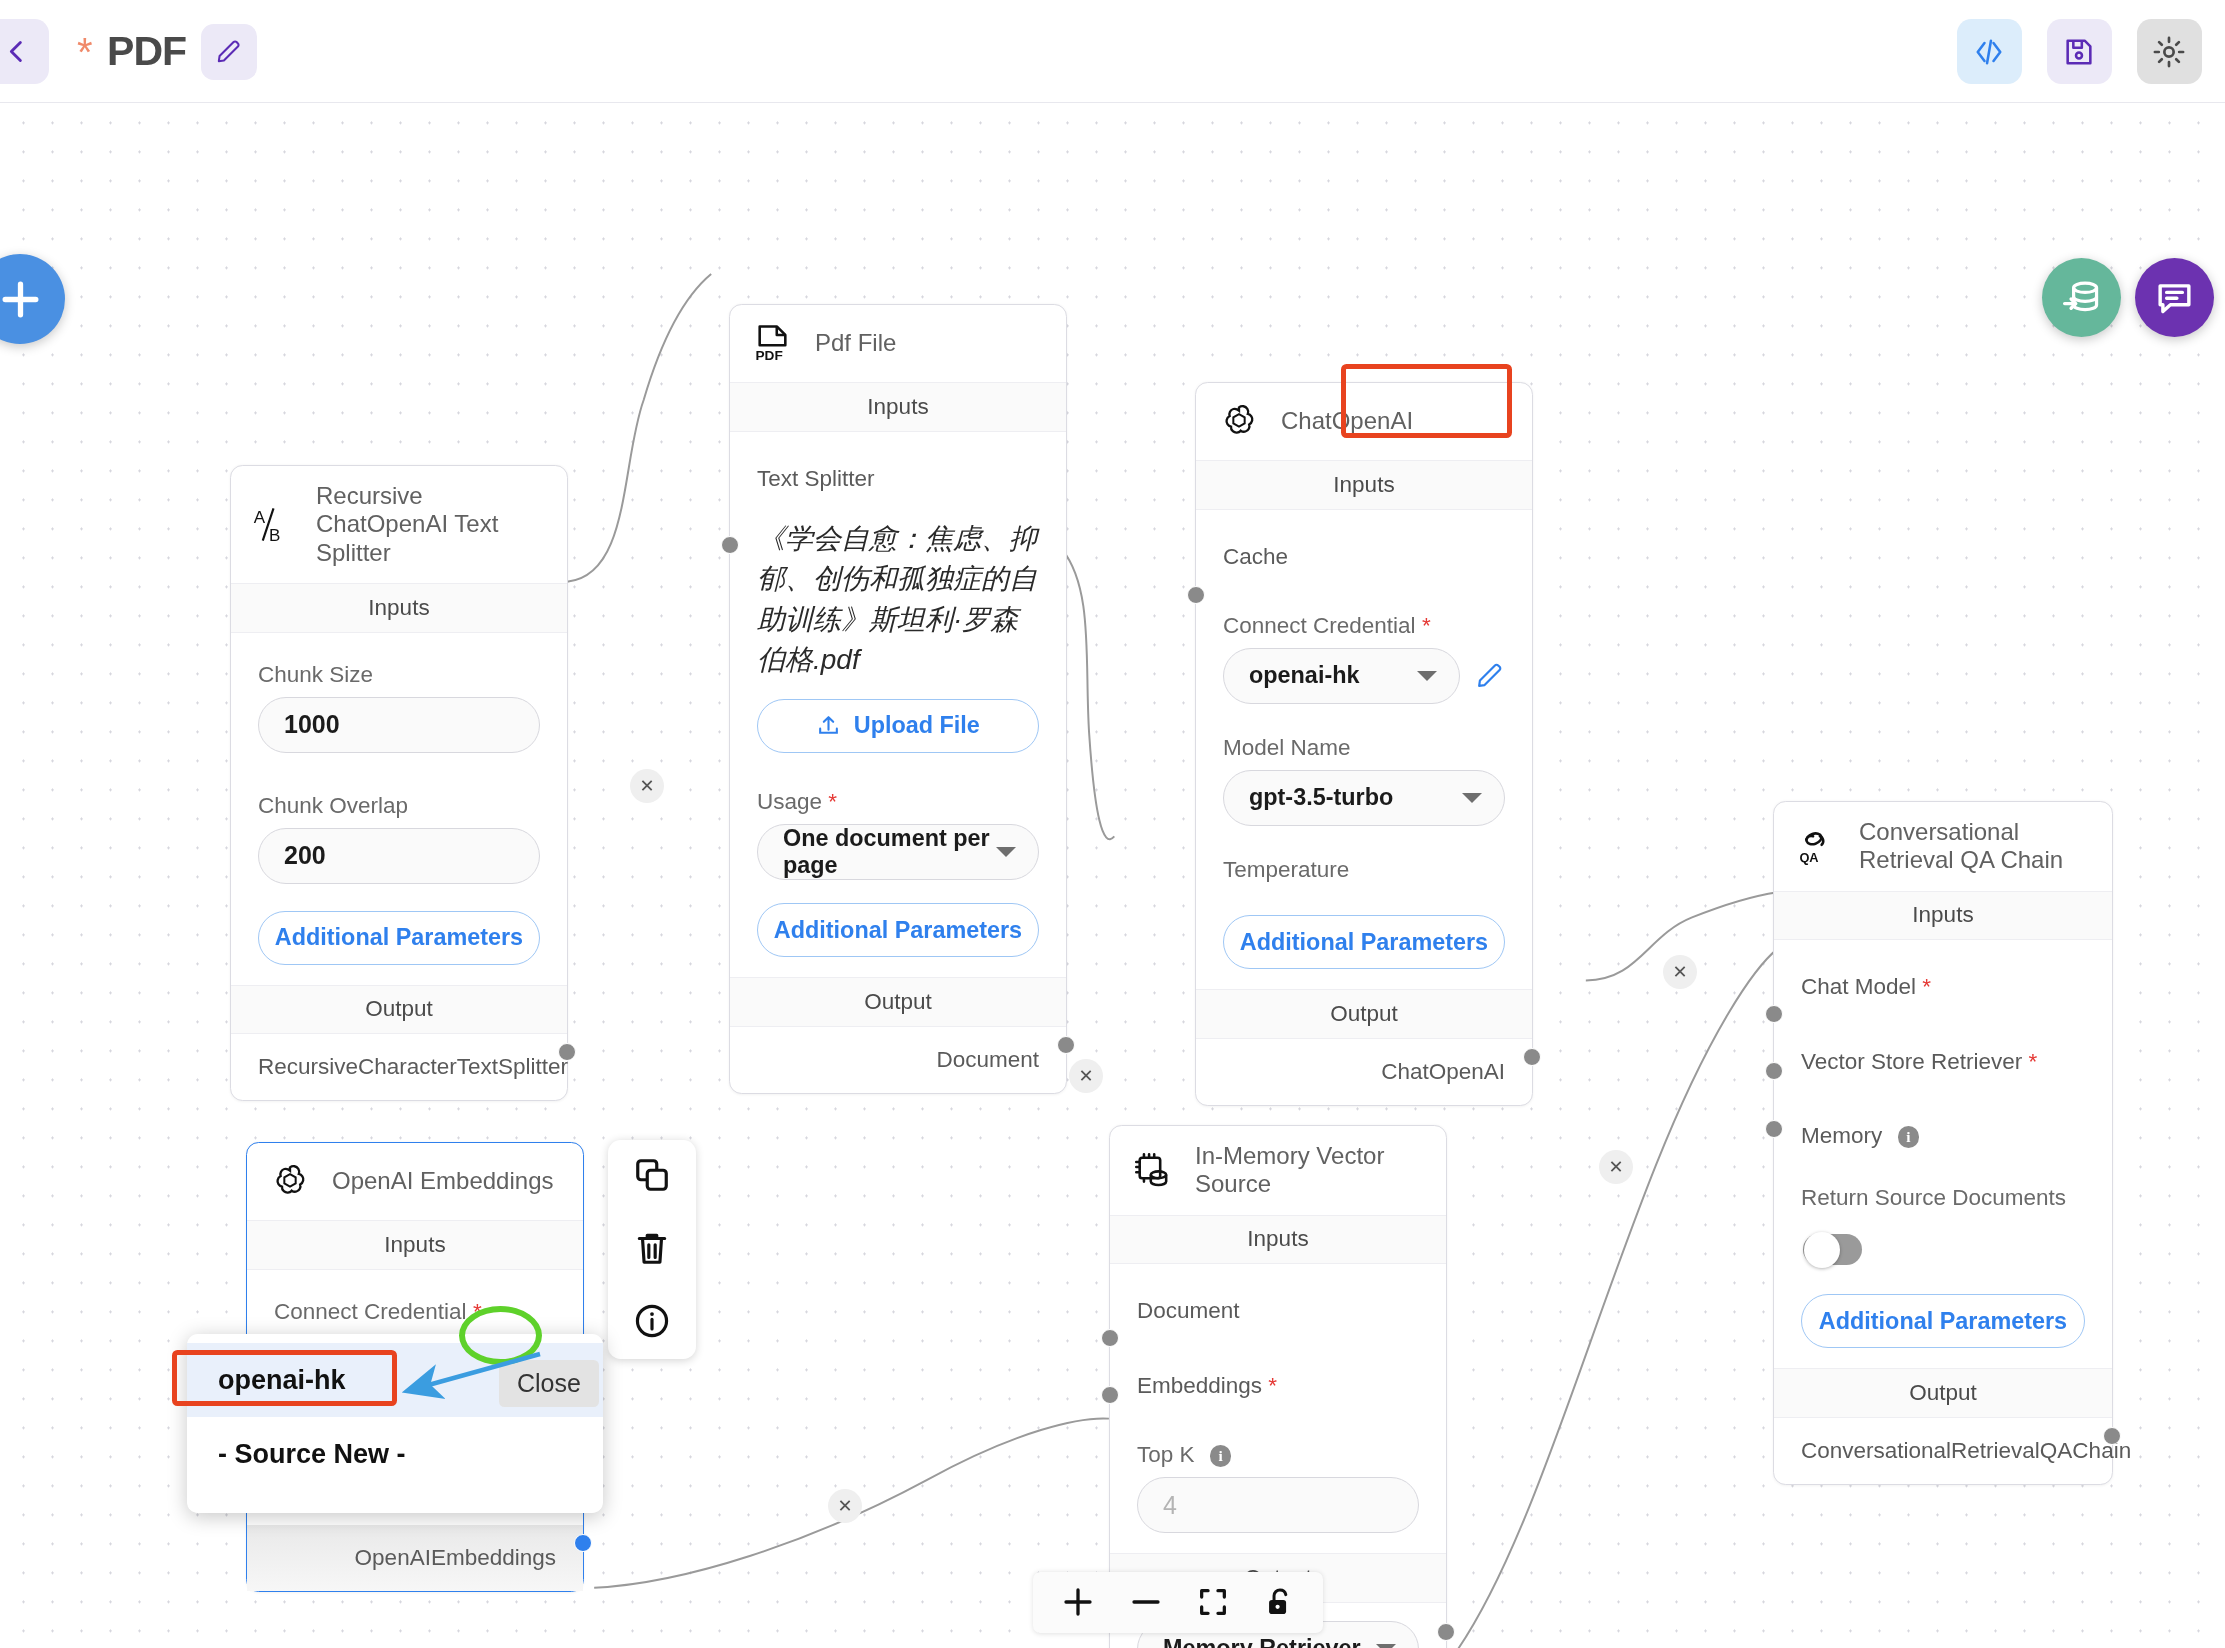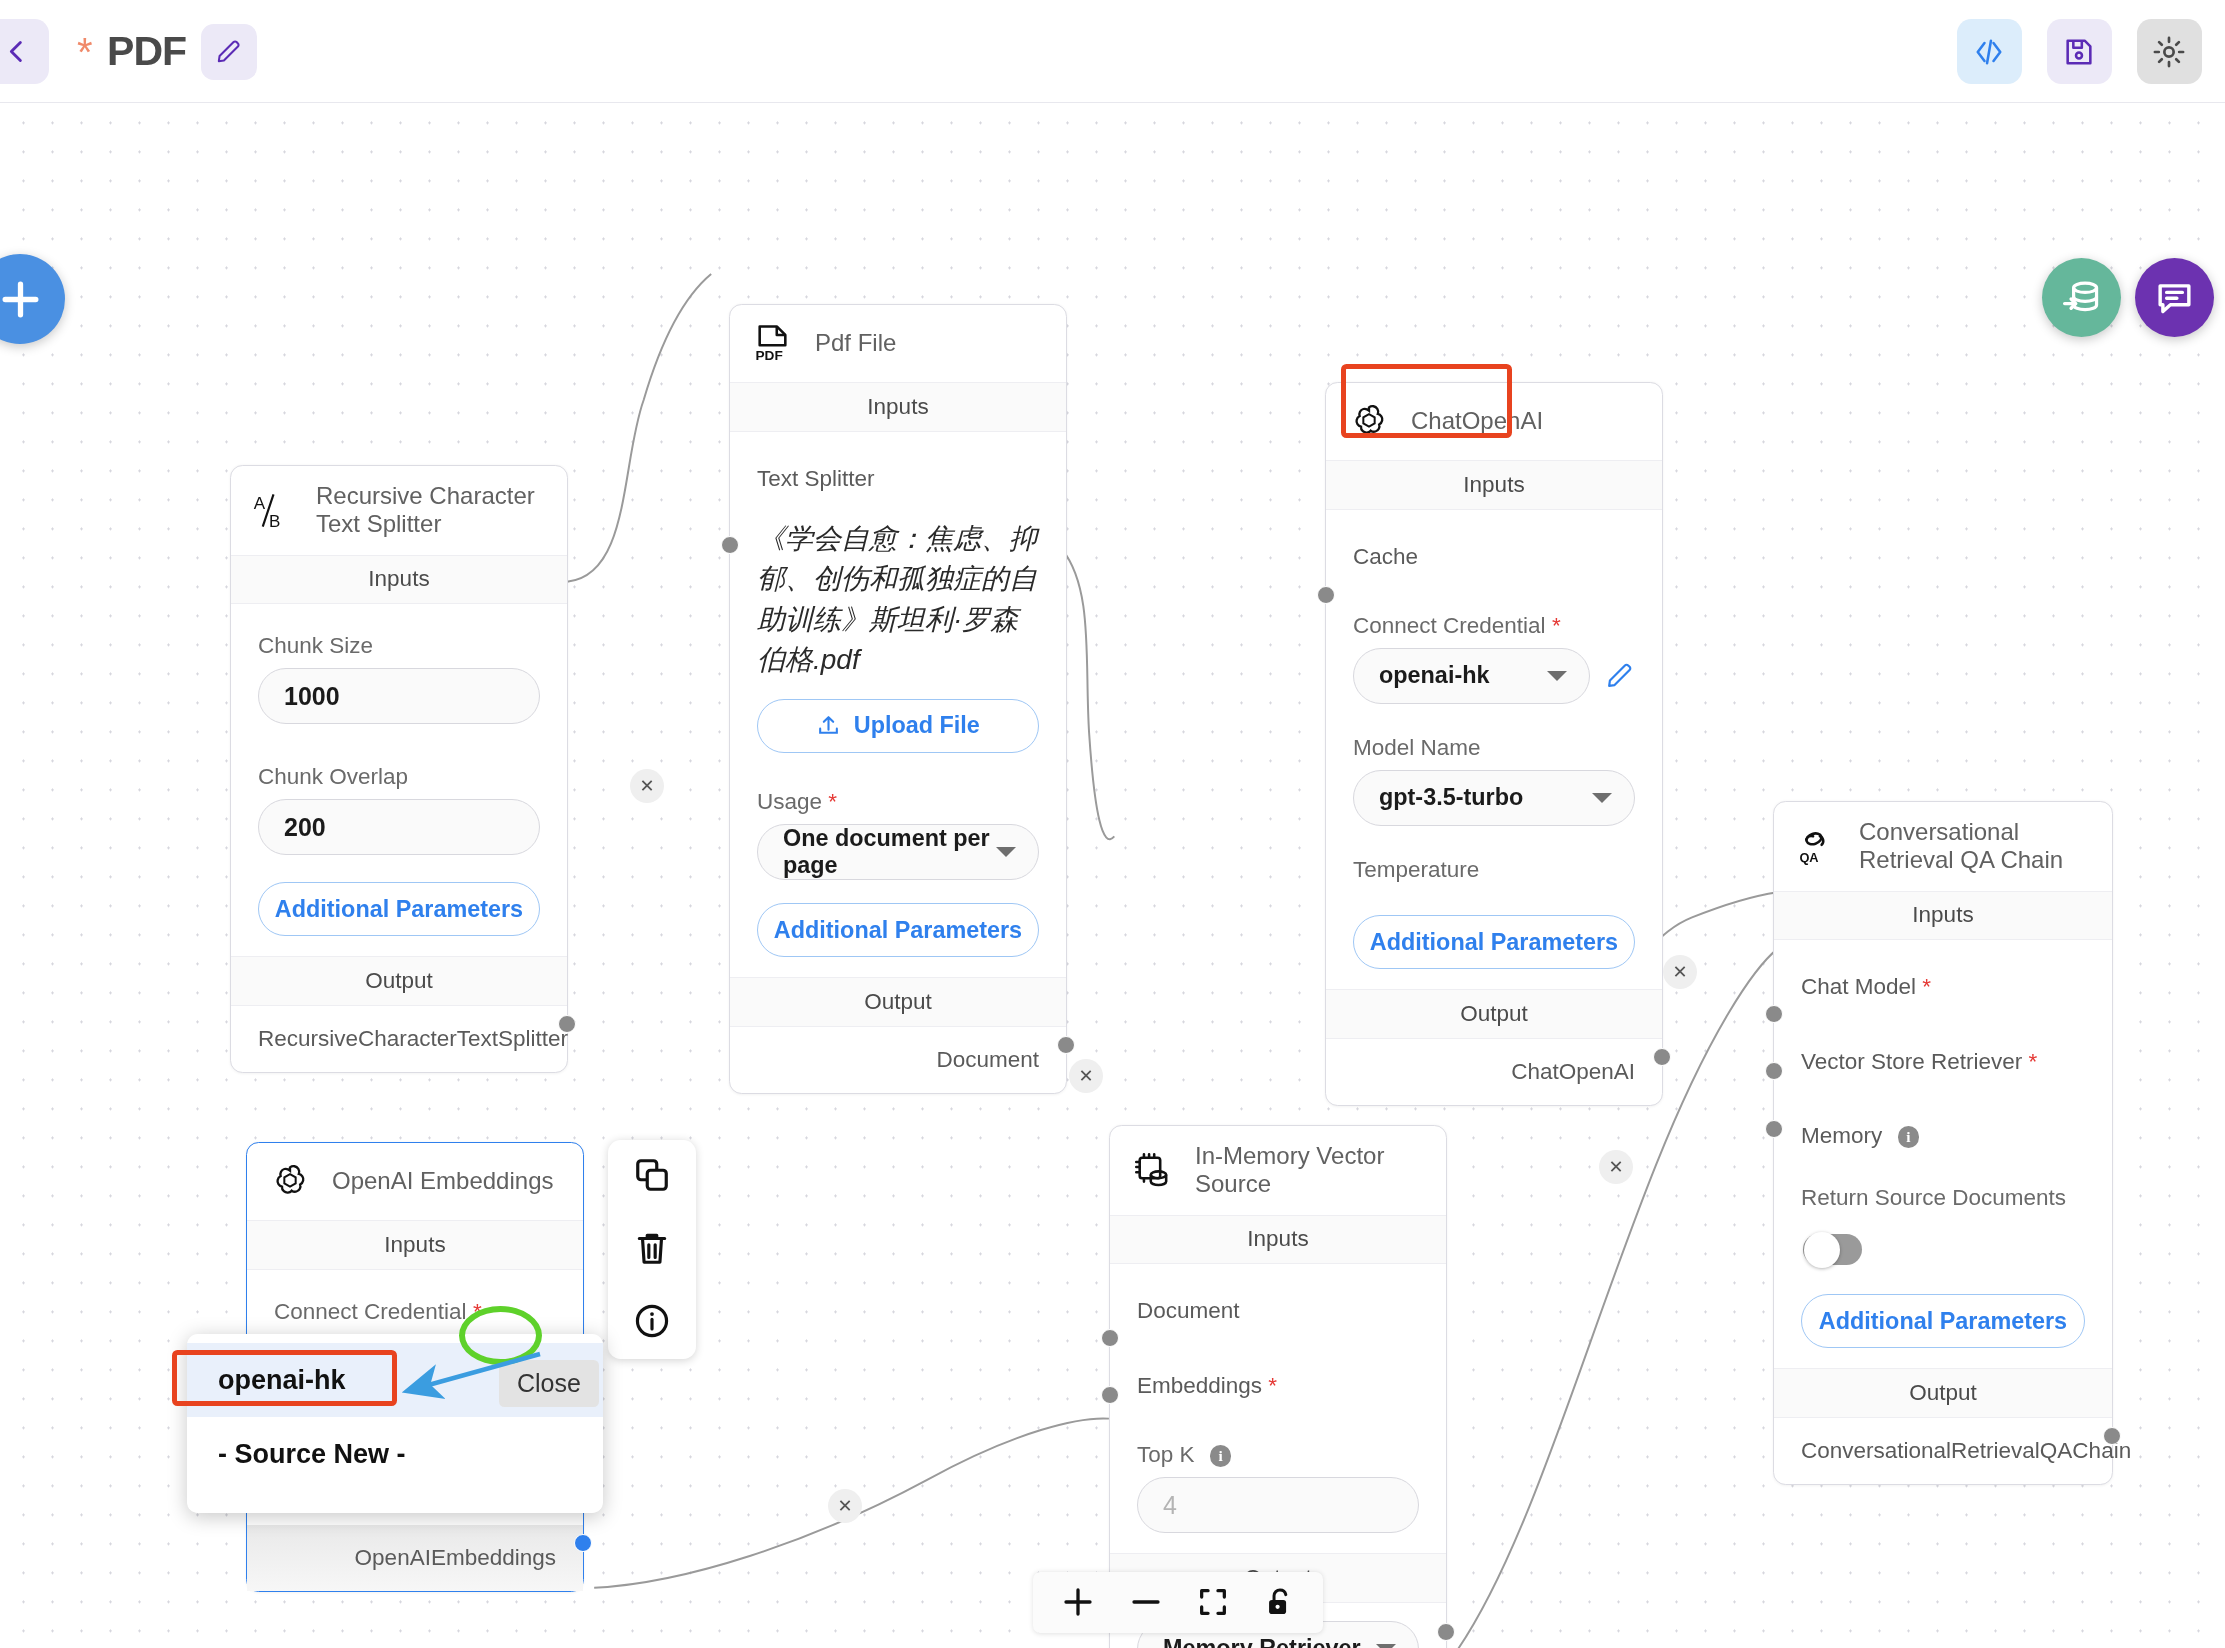--- a/index.html
+++ b/index.html
@@ -217,21 +217,21 @@
 
     <div class="node" style="left:230px; top:362px; width:338px;">
       <div class="node-head">
         <div class="node-icon">
           <svg width="43" height="43" viewBox="0 0 48 48" fill="none">
             <text x="2" y="22" font-size="19" font-family="Liberation Sans, sans-serif" fill="#111">A</text>
             <path d="M24 6 L12 42" stroke="#111" stroke-width="2.4"></path>
             <text x="19" y="42" font-size="19" font-family="Liberation Sans, sans-serif" fill="#111">B</text>
           </svg>
         </div>
-        <div class="node-title">Recursive Character Text Splitter</div>
+        <div class="node-title">Recursive ChatOpenAI Text Splitter</div>
       </div>
       <div class="sect">Inputs</div>
       <div class="body">
         <div class="fld-label">Chunk Size</div>
         <div class="input-box">1000</div>
         <div class="fld-label" style="padding-top:40px;">Chunk Overlap</div>
         <div class="input-box">200</div>
         <div class="btn-outline" style="margin-top:27px;">Additional Parameters</div>
       </div>
       <div class="sect">Output</div>
@@ -270,21 +270,21 @@
           <span class="caret"></span>
         </div>
         <div class="btn-outline" style="margin-top:23.4px;">Additional Parameters</div>
       </div>
       <div class="sect">Output</div>
       <div class="out-row">Document</div>
       <div class="dot" style="left:-9px; top:231px;"></div>
       <div class="dot" style="right:-9px; bottom:39px;"></div>
     </div>
 
-    <div class="node" style="left:1325px; top:279px; width:338px;">
+    <div class="node" style="left:1195px; top:279px; width:338px;">
       <div class="node-head">
         <div class="node-icon">
           <svg width="40" height="40" viewBox="0 0 24 24" fill="none">
             <path d="M12 3.2c1.6-1.2 3.9-.8 5 .9.6.9.7 2 .3 3 1.8.4 3 2.2 2.6 4-.2 1-.9 1.9-1.8 2.4.6 1.8-.4 3.7-2.2 4.2-1 .3-2 .1-2.9-.5-1.2 1.4-3.3 1.6-4.7.3-.8-.7-1.2-1.7-1.1-2.7-1.8-.4-3-2.2-2.6-4 .2-1 .9-1.9 1.8-2.4-.6-1.8.4-3.7 2.2-4.2 1.1-.3 2.3 0 3.4 1z" stroke="#111" stroke-width="1.4"></path>
             <path d="M12 7.3 15.4 9.2v3.6L12 14.7 8.6 12.8V9.2z" stroke="#111" stroke-width="1.2"></path>
           </svg>
         </div>
         <div class="node-title">ChatOpenAI</div>
       </div>
       <div class="sect">Inputs</div>

